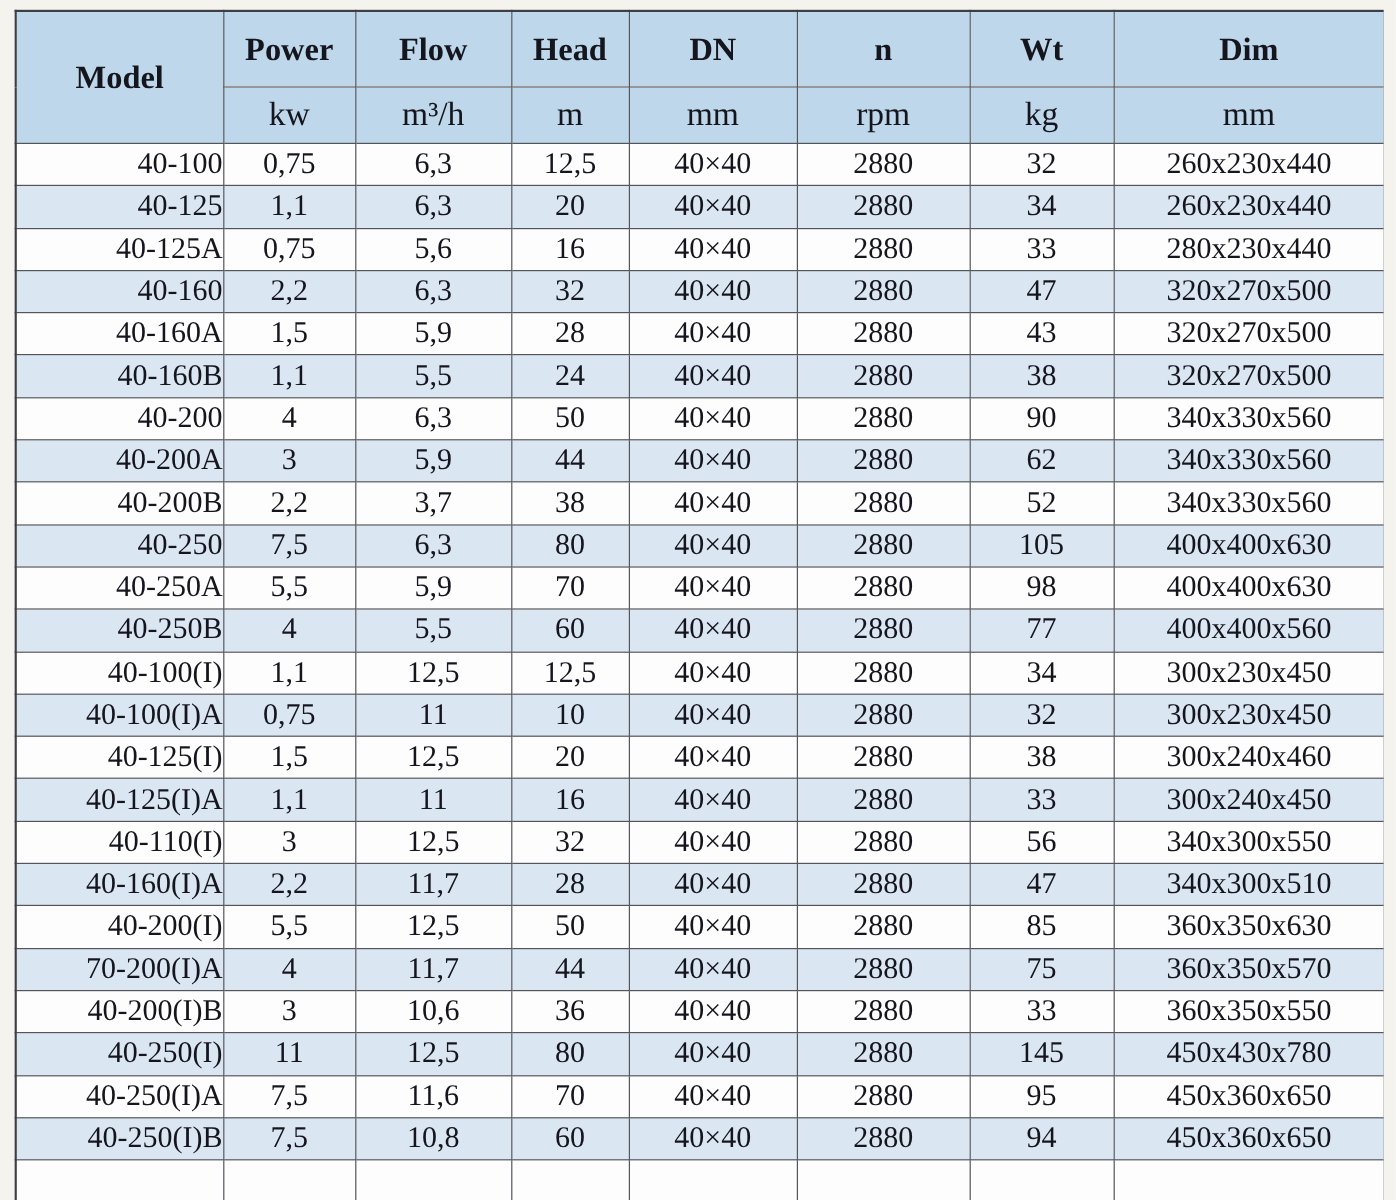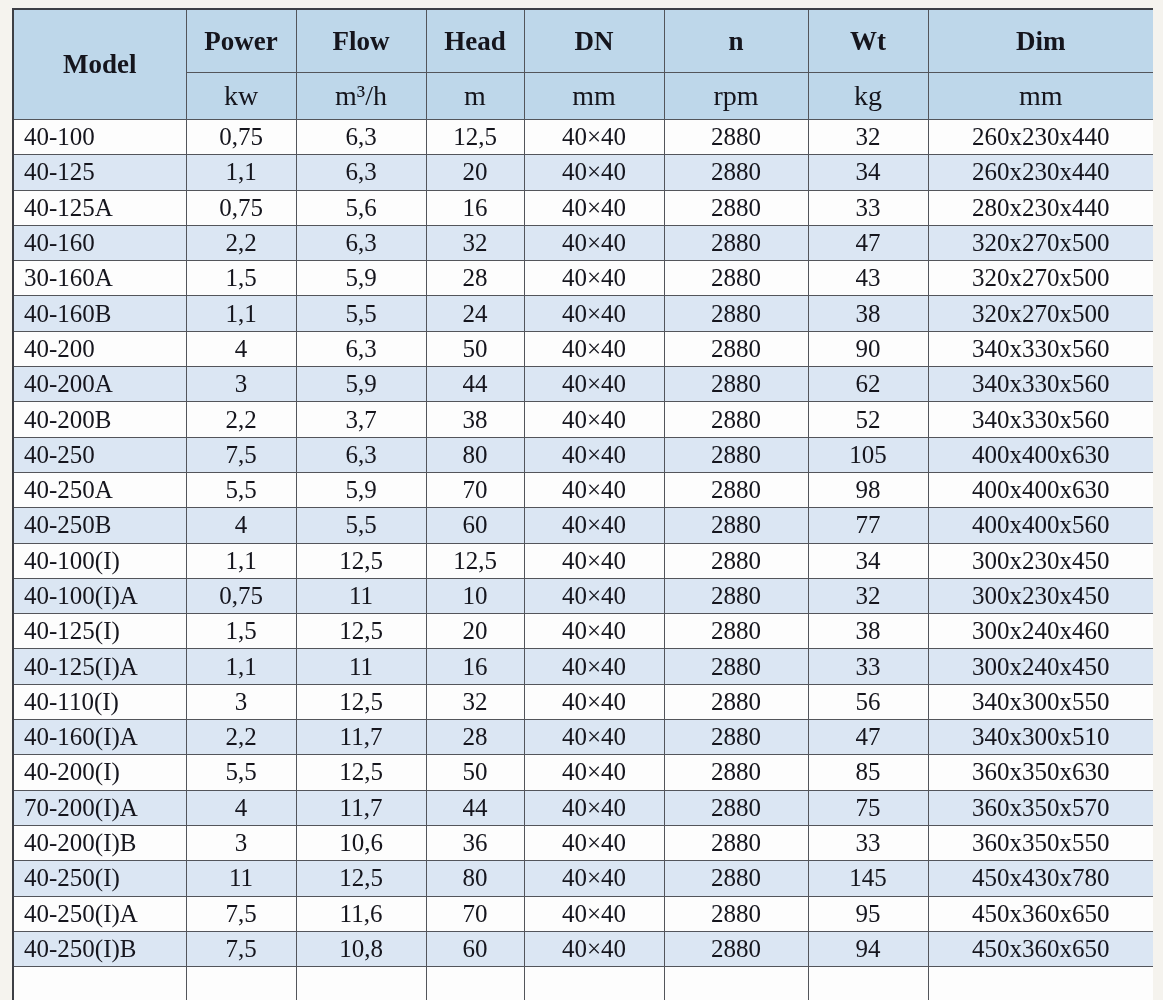--- a/index.html
+++ b/index.html
@@ -54,22 +54,22 @@
   }
   .spec-table tbody td {
     font-size: 25px;
     height: 34.3px;
     background: #fdfdfd;
   }
   .spec-table tbody tr.alt td {
     background: #dbe6f3;
   }
   .spec-table tbody td.model-cell {
-    text-align: left;
-    padding-left: 10px;
+    text-align: right;
+    padding-left: 22px;
   }
   .spec-table tbody tr.partial td {
     height: 40px;
     background: #fdfdfd;
   }
 </style>
 </head>
 <body>
 
 <div class="table-wrap">
@@ -140,21 +140,21 @@
           <td class="model-cell">40-160</td>
           <td>2,2</td>
           <td>6,3</td>
           <td>32</td>
           <td>40×40</td>
           <td>2880</td>
           <td>47</td>
           <td>320x270x500</td>
         </tr>
         <tr>
-          <td class="model-cell">30-160A</td>
+          <td class="model-cell">40-160A</td>
           <td>1,5</td>
           <td>5,9</td>
           <td>28</td>
           <td>40×40</td>
           <td>2880</td>
           <td>43</td>
           <td>320x270x500</td>
         </tr>
         <tr class="alt">
           <td class="model-cell">40-160B</td>

